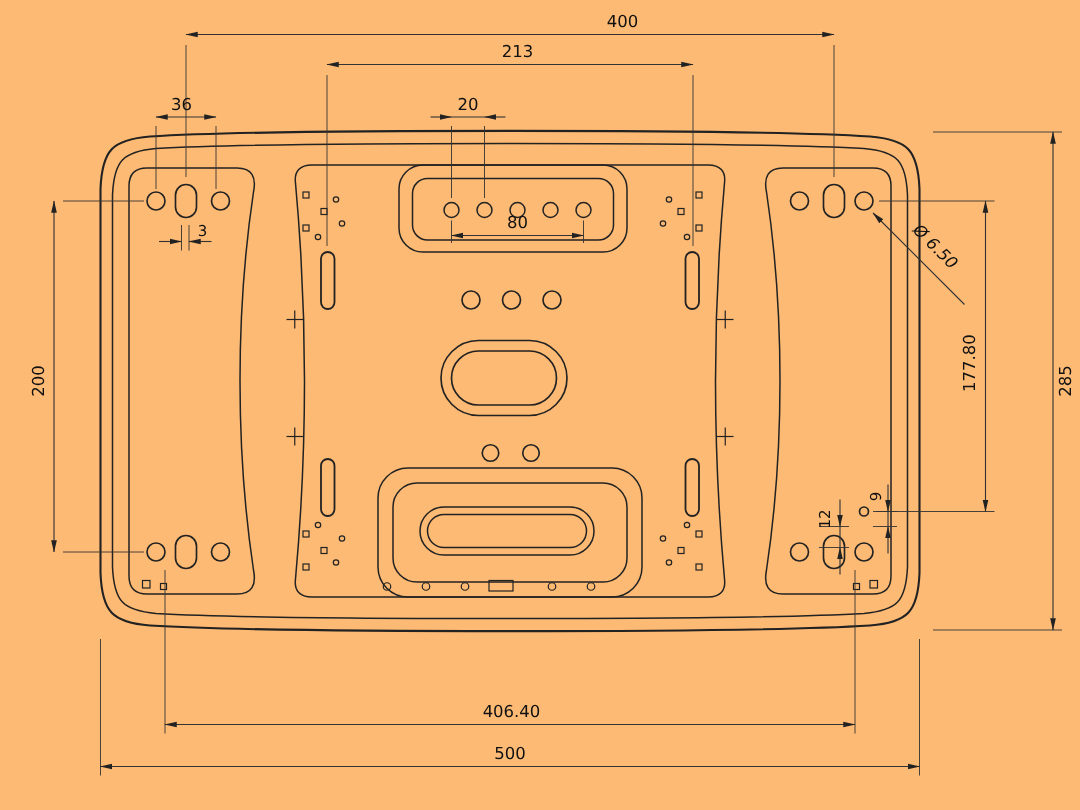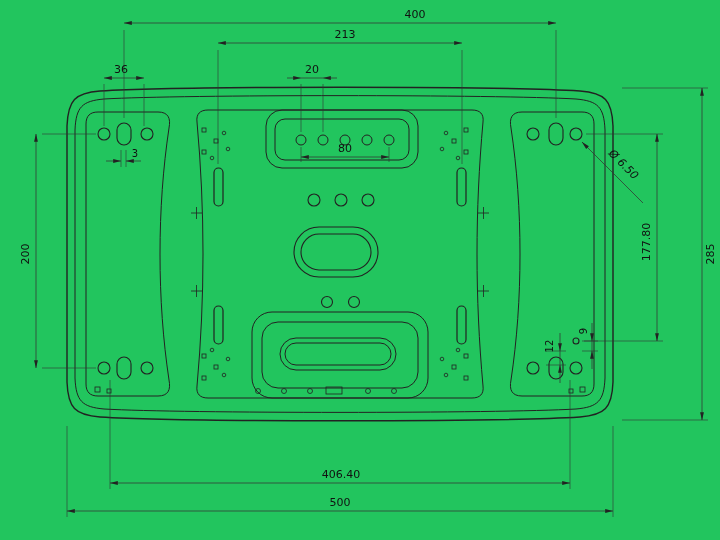--- a/index.html
+++ b/index.html
@@ -1,16 +1,16 @@
 <!DOCTYPE html>
 <html><head>
 <meta charset="utf-8">
 <style>
   html, body { margin: 0; padding: 0; background: #ffffff; }
-  .stage { width: 720px; height: 540px; position: relative; background: #22c55e; overflow: hidden; }
+  .stage { width: 720px; height: 540px; position: relative; background: #fdba74; overflow: hidden; }
   .dim-label {
     font-family: "DejaVu Sans", sans-serif;
     font-size: 11px;
     fill: #111111;
     stroke: none;
   }
   .dia-label { font-style: italic; }
   .small-label { font-size: 10px; }
   text { text-anchor: middle; }
 </style>

